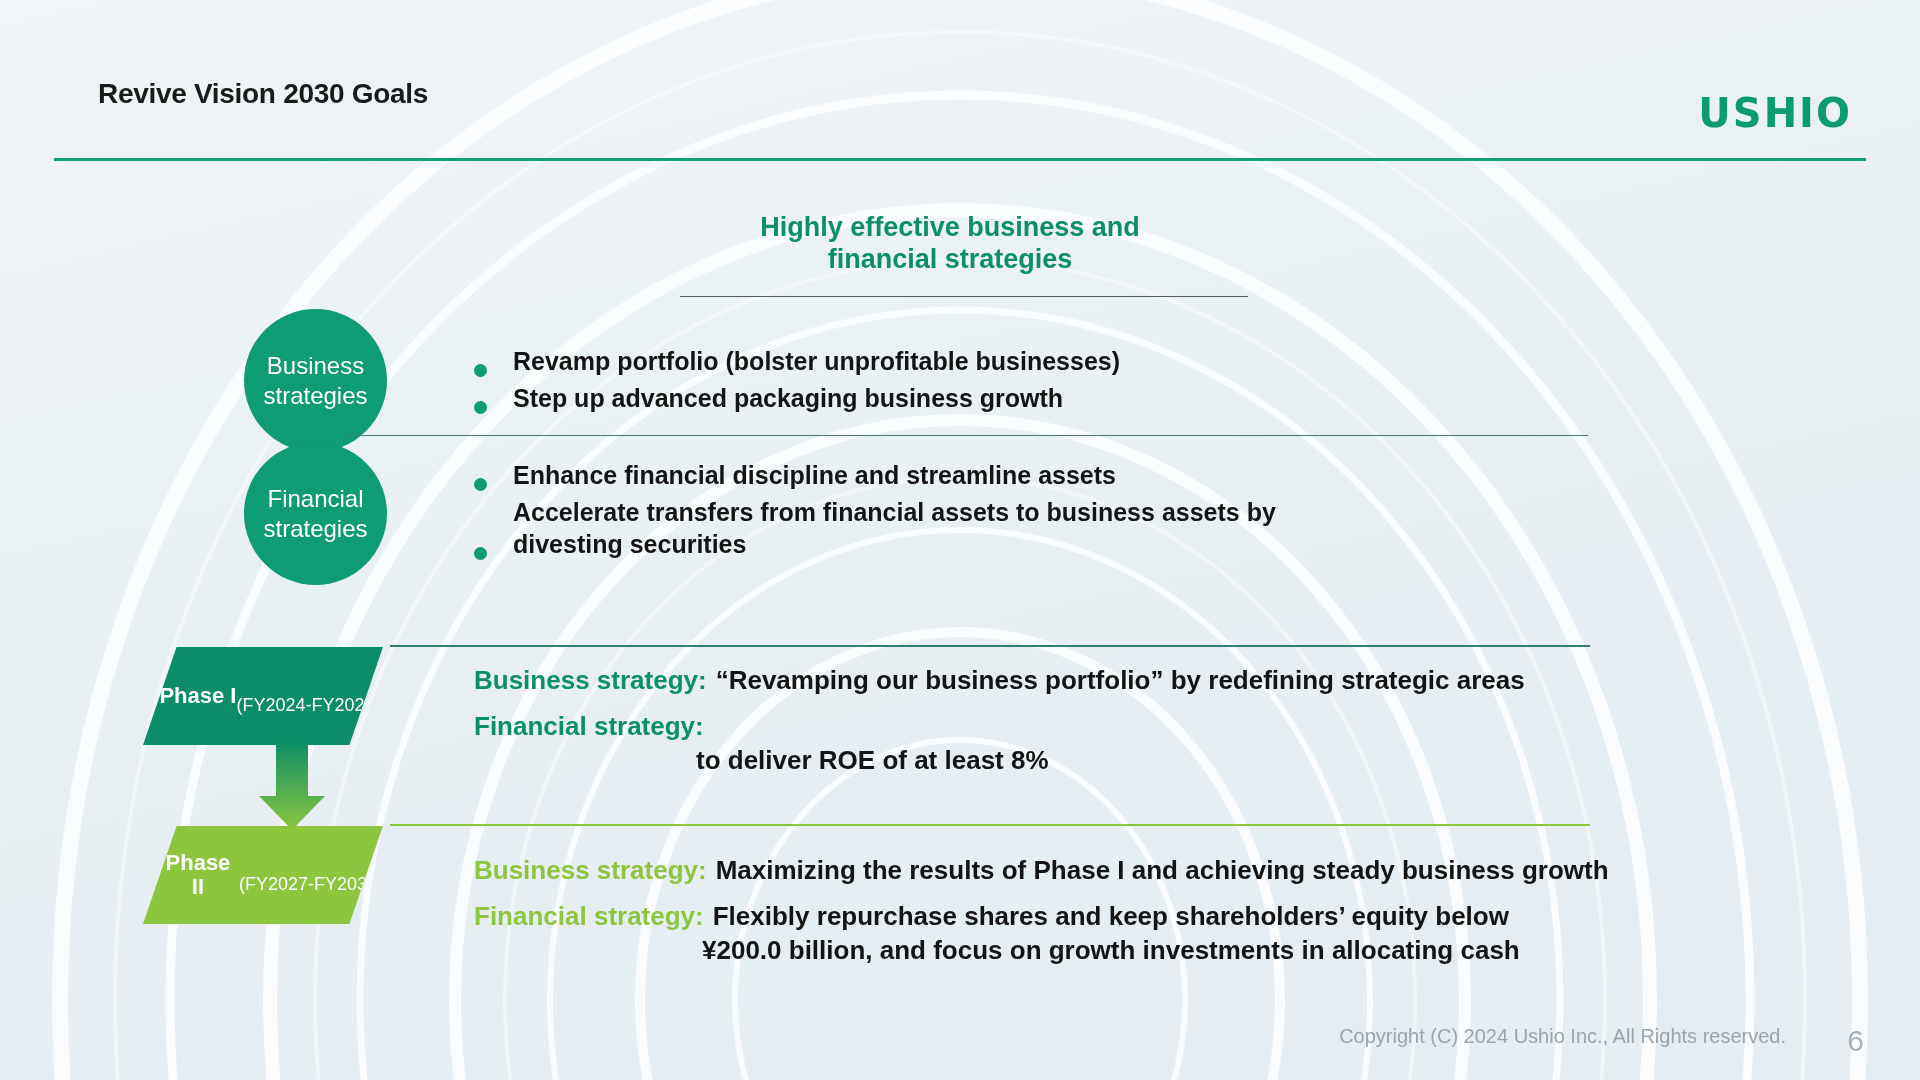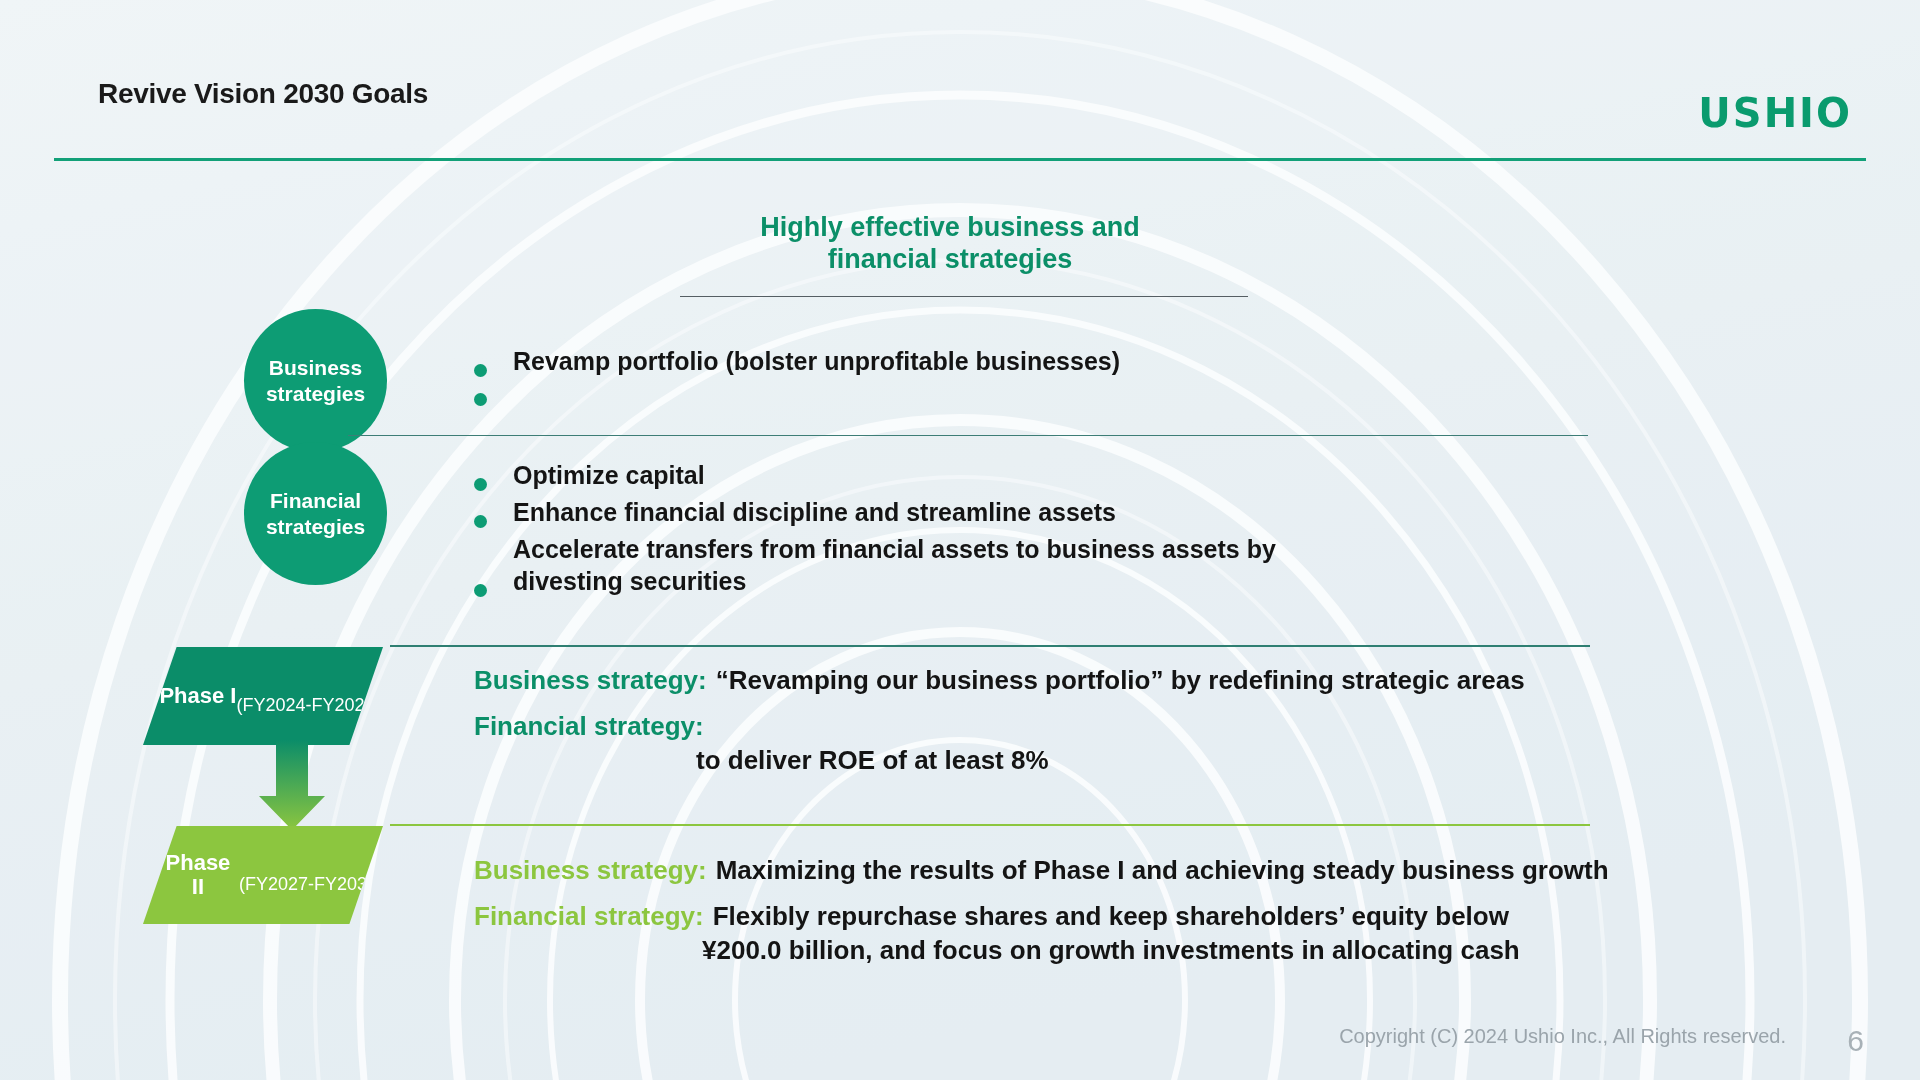--- a/index.html
+++ b/index.html
@@ -85,22 +85,22 @@
   
   .circle {
     position: absolute;
     border-radius: 50%;
     background: #0d9c74;
     display: flex;
     align-items: center;
     justify-content: center;
     text-align: center;
     color: #ffffff;
-    font-size: 21px;
-    font-weight: bold;
+    font-size: 24px;
+    font-weight: normal;
     line-height: 1.22;
   }
   .circle.business { left: 244px; top: 309px; width: 143px; height: 143px; }
   .circle.financial { left: 244px; top: 442px; width: 143px; height: 143px; }
 
   
   .bullet-group { position: absolute; }
   .bullet-row {
     display: flex;
     align-items: flex-end;
@@ -281,30 +281,27 @@
     </div>
   </div>
 
   <div class="bullet-group group-business">
     <div class="bullet-row">
       <span class="bullet-dot"></span>
       <span class="bullet-text">Revamp portfolio (bolster unprofitable businesses)</span>
     </div>
     <div class="bullet-row">
       <span class="bullet-dot"></span>
+      <span class="bullet-text">Step up advanced packaging business growth</span>
     </div>
   </div>
 
   <div class="divider-teal"></div>
 
   <div class="bullet-group group-financial">
-    <div class="bullet-row">
-      <span class="bullet-dot"></span>
-      <span class="bullet-text">Optimize capital</span>
-    </div>
     <div class="bullet-row">
       <span class="bullet-dot"></span>
       <span class="bullet-text">Enhance financial discipline and streamline assets</span>
     </div>
     <div class="bullet-row">
       <span class="bullet-dot"></span>
       <span class="bullet-text">
         <span>Accelerate transfers from financial assets to business assets by</span><br>
         <span>divesting securities</span>
       </span>

